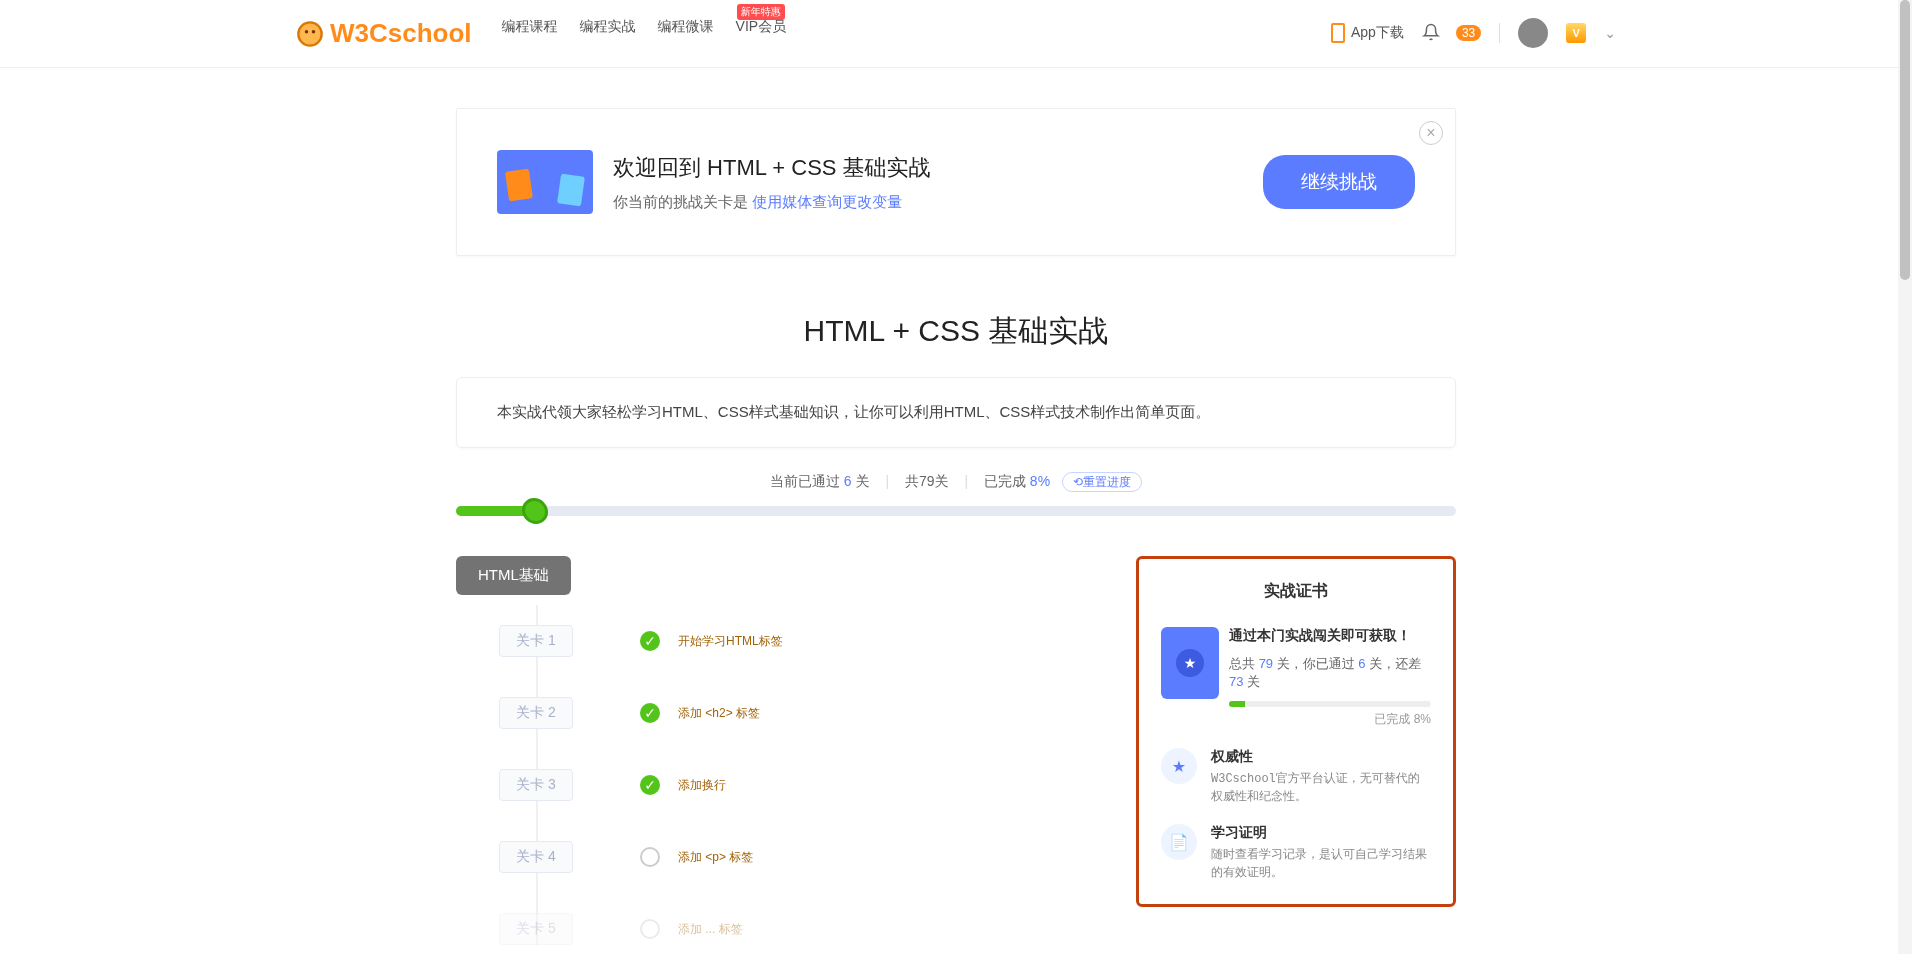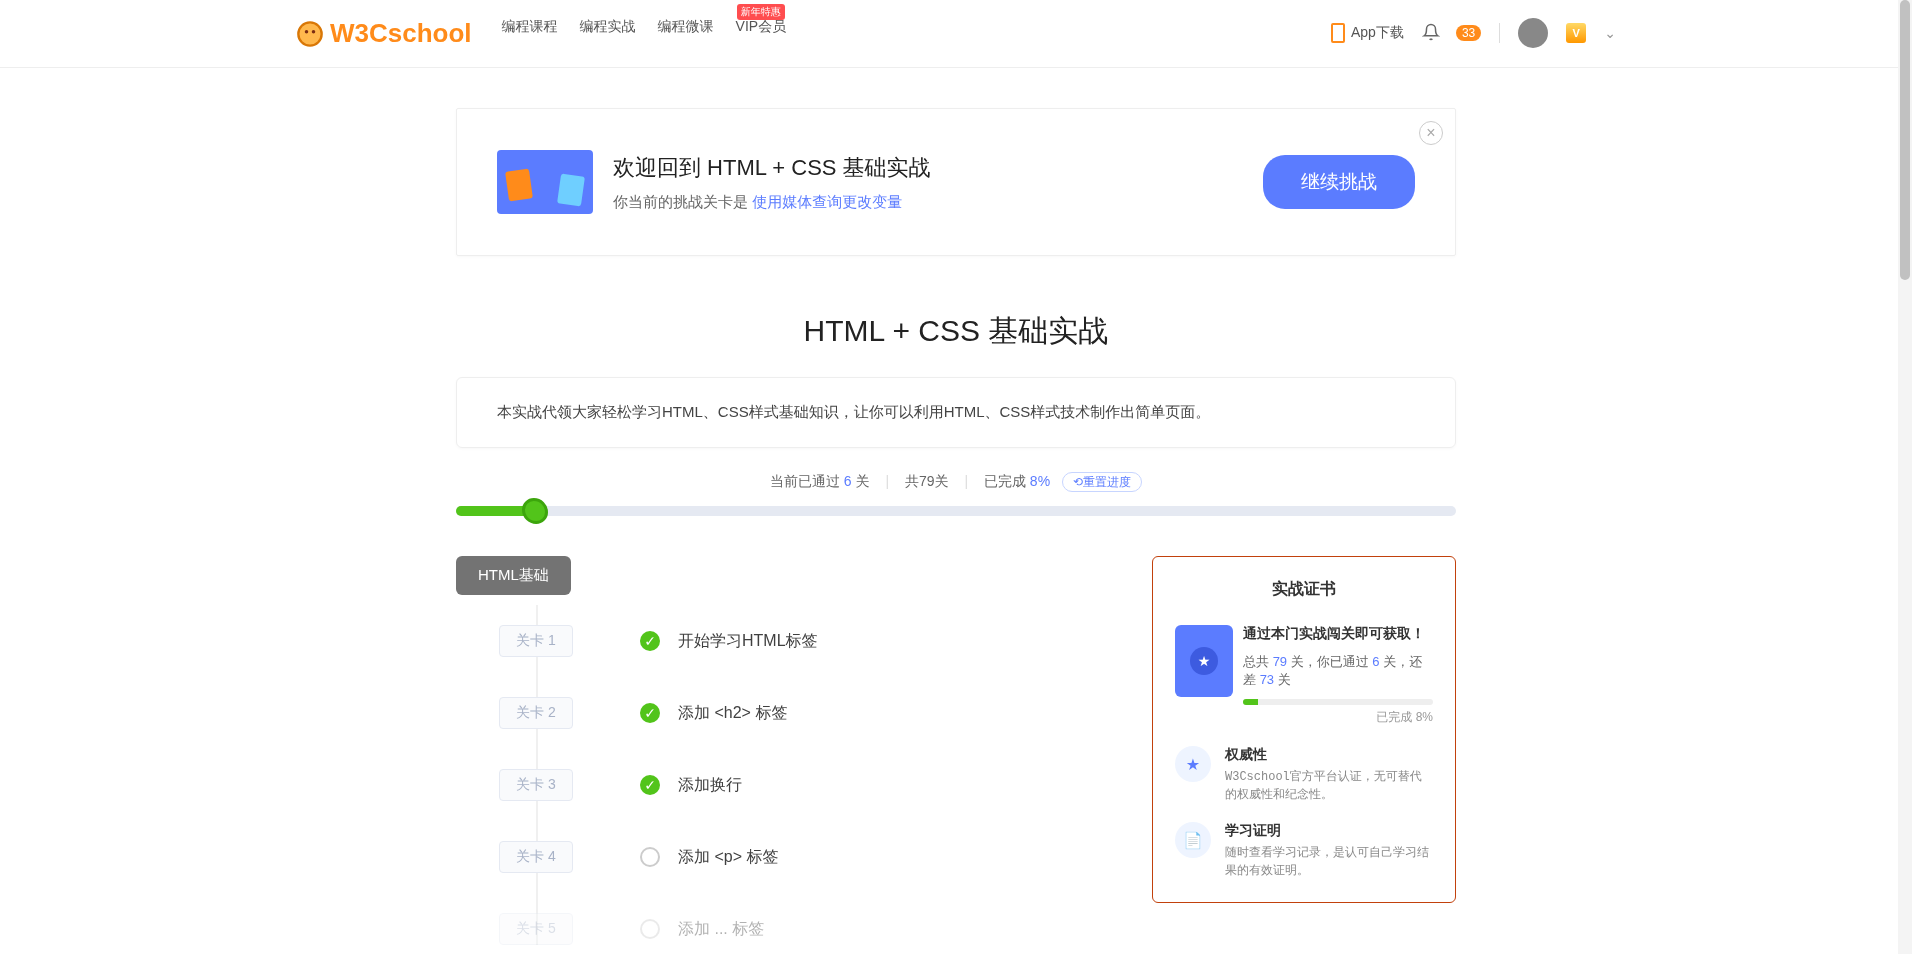--- a/index.html
+++ b/index.html
@@ -64,24 +64,24 @@
 .section-chip { display: inline-block; background: #737373; color: #fff; padding: 10px 22px; border-radius: 6px; font-size: 15px; font-weight: 500; }
 
 
 .timeline { margin-left: 80px; margin-top: 10px; position: relative; }
 .timeline-line { position: absolute; left: 0; top: 0; bottom: 0; width: 2px; background: #f0f0f0; }
 .level-row { display: flex; align-items: center; padding: 20px 0; position: relative; }
 .level-chip { border: 1px solid #e5e9f2; background: #f9fafc; color: #a8b2c7; padding: 6px 16px; border-radius: 4px; font-size: 14px; position: relative; left: -37px; min-width: 74px; text-align: left; }
 .status-icon { width: 20px; height: 20px; border-radius: 50%; margin: 0 18px 0 30px; display: flex; align-items: center; justify-content: center; flex-shrink: 0; }
 .status-done { background: #52c41a; color: #fff; }
 .status-pending { border: 2px solid #ccc; }
-.level-title { color: #404040; font-size: 16px; cursor: pointer; }
-
-
-.cert-card { border: 1px solid #c2410c; border-radius: 6px; padding: 22px; margin-left: 16px; }
+.level-title { color: #a16207; font-size: 12px; cursor: pointer; }
+
+
+.cert-card { border: 3px solid #c2410c; border-radius: 6px; padding: 22px; }
 .cert-title { text-align: center; font-weight: bold; font-size: 16px; margin-bottom: 25px; }
 .cert-top { display: flex; gap: 10px; margin-bottom: 20px; }
 .cert-icon { width: 58px; height: 72px; background: #5b7cff; border-radius: 6px; position: relative; flex-shrink: 0; display: flex; align-items: center; justify-content: center; }
 .cert-icon::before { content: "★"; color: #fff; background: #3d5be0; width: 28px; height: 28px; border-radius: 50%; display: flex; align-items: center; justify-content: center; font-size: 14px; }
 .cert-text { flex: 1; font-size: 13px; }
 .cert-text .line1 { font-weight: bold; margin-bottom: 10px; font-size: 14px; }
 .cert-text .line2 { color: #666; margin-bottom: 10px; }
 .cert-text .num { color: #5b7cff; }
 .mini-bar { height: 6px; background: #eee; border-radius: 4px; overflow: hidden; }
 .mini-fill { height: 100%; background: #52c41a; }

